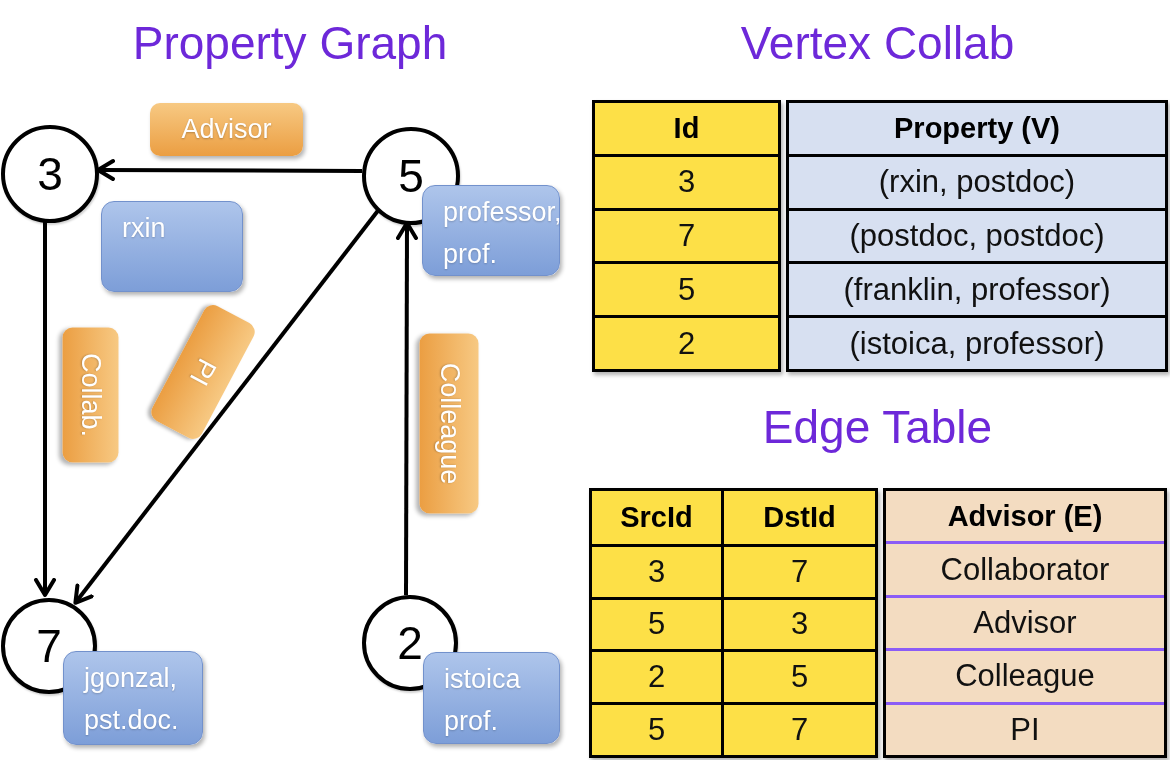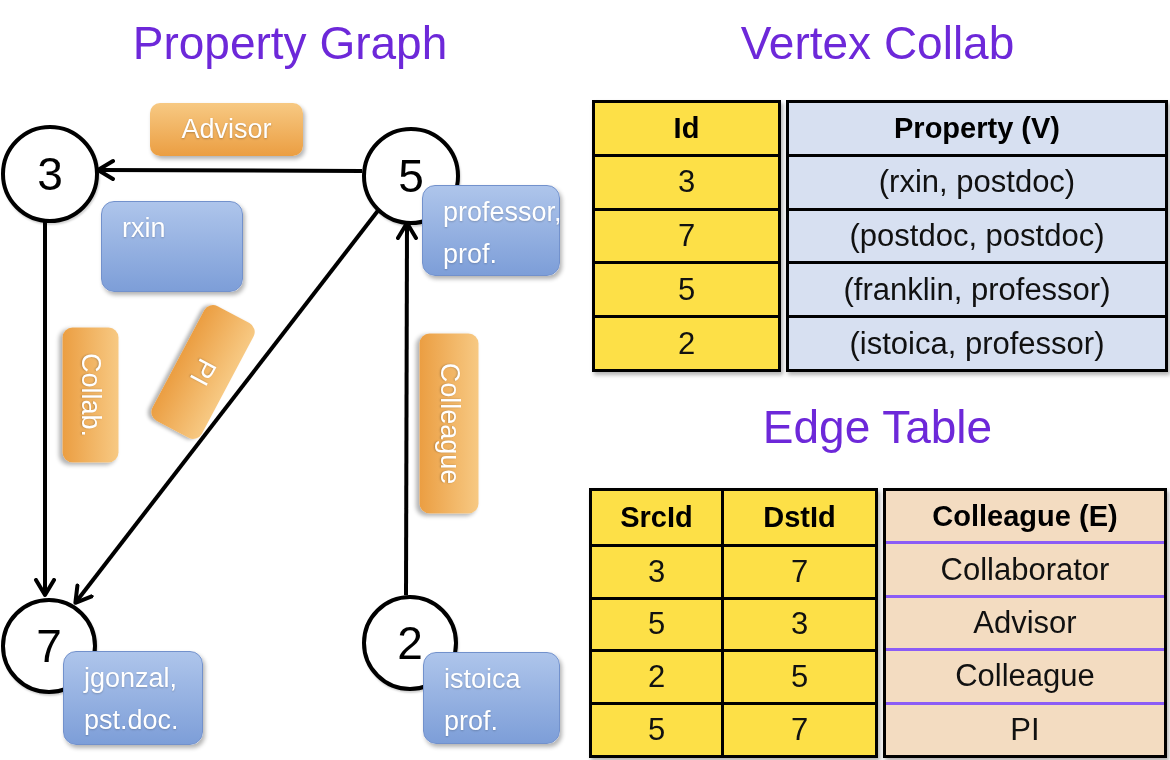--- a/index.html
+++ b/index.html
@@ -140,20 +140,20 @@
     <div class="cell">3</div>
     <div class="cell">7</div>
     <div class="cell">5</div>
     <div class="cell">3</div>
     <div class="cell">2</div>
     <div class="cell">5</div>
     <div class="cell">5</div>
     <div class="cell">7</div>
   </div>
   <div class="tbox" id="et-prop">
-    <div class="cell hdr">Colleague (E)</div>
+    <div class="cell hdr">Advisor (E)</div>
     <div class="cell">Collaborator</div>
     <div class="cell">Advisor</div>
     <div class="cell">Colleague</div>
     <div class="cell">PI</div>
   </div>
 
 </div>
 
 </body></html>

